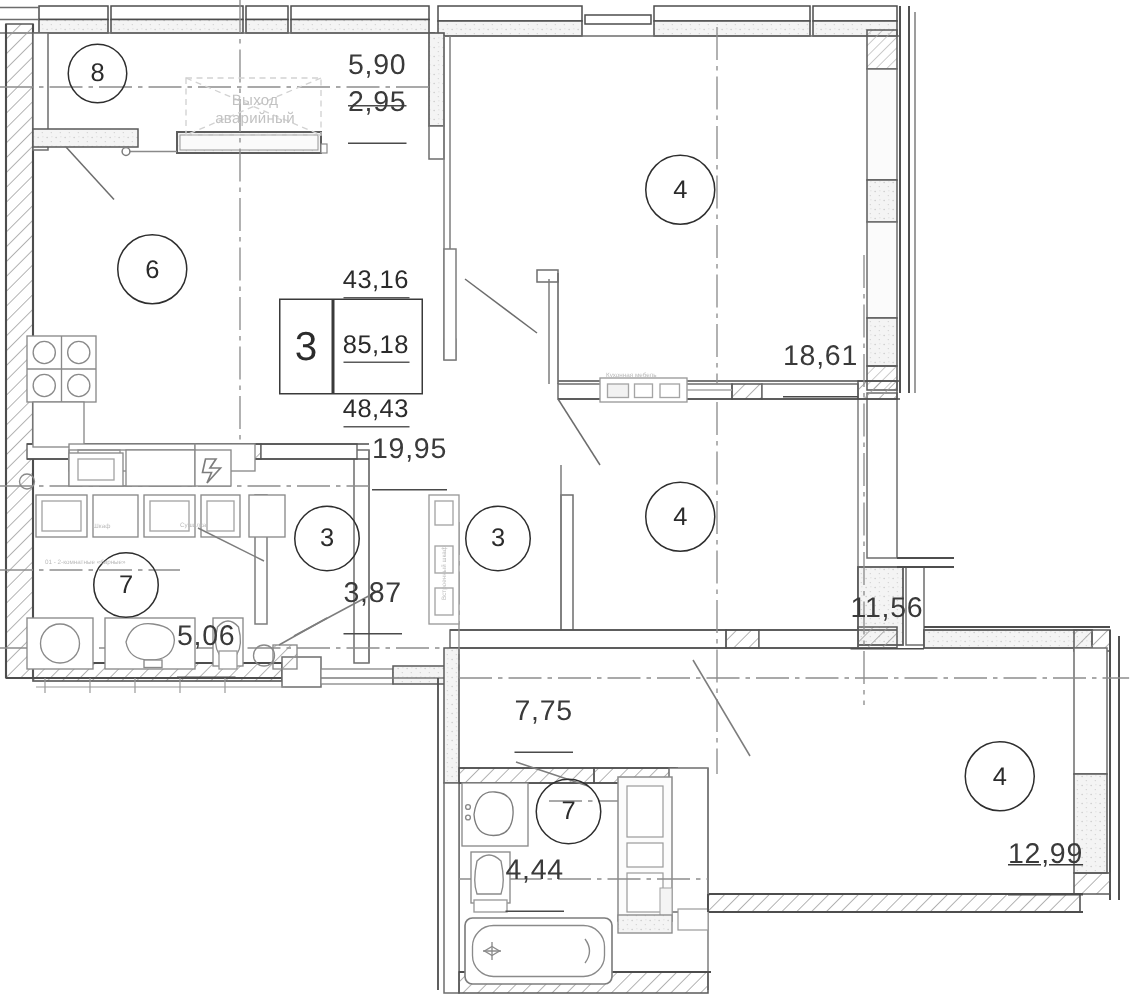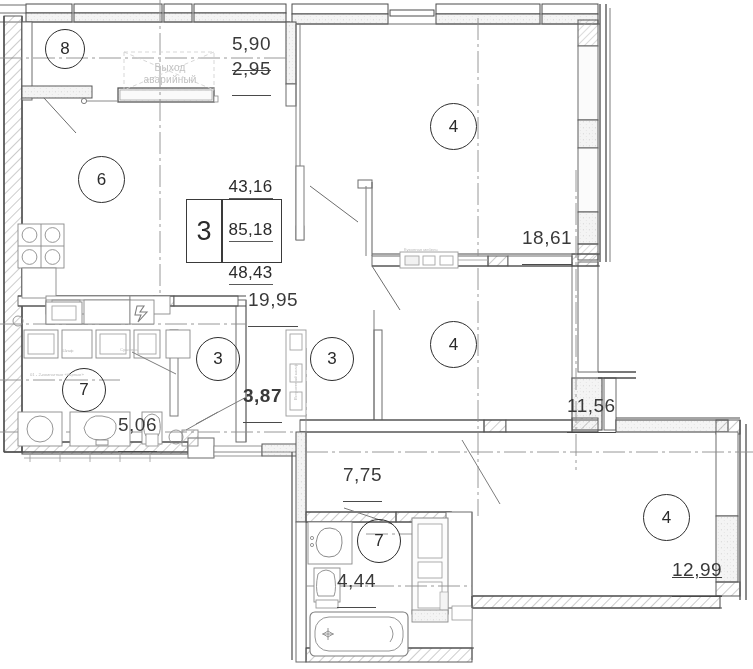--- a/index.html
+++ b/index.html
@@ -313,21 +313,21 @@
 
   <div class="exitnote" style="left:134px; top:62px; width:72px;">
     <div>Выход</div>
     <div>аварийный</div>
   </div>
 
   <div class="lbl area" style="left:232px; top:34px;">5,90</div>
   <div class="lbl area" style="left:232px; top:59px;">2,95</div>
   <div class="lbl area" style="left:522px; top:216px;margin-top:12px;">18,61</div>
   <div class="lbl area" style="left:248px; top:290px;">19,95</div>
-  <div class="lbl area" style="left:243px; top:386px;font-weight:bold;">3,87</div>
+  <div class="lbl area" style="left:229px; top:386px;">3,87</div>
   <div class="lbl area" style="left:118px; top:383px;margin-top:32px;">5,06</div>
   <div class="lbl area" style="left:519px; top:396px;margin-left:48px;">11,56</div>
   <div class="lbl area" style="left:343px; top:465px;">7,75</div>
   <div class="lbl area" style="left:337px; top:571px;">4,44</div>
   <div class="lbl area" style="left:672px; top:560px;text-decoration:underline;">12,99</div>
 
   <div class="marker" style="left:45px;  top:29px;  width:38px; height:38px;">8</div>
   <div class="marker" style="left:78px;  top:156px; width:45px; height:45px;">6</div>
   <div class="marker" style="left:430px; top:103px; width:45px; height:45px;">4</div>
   <div class="marker" style="left:430px; top:321px; width:45px; height:45px;">4</div>

